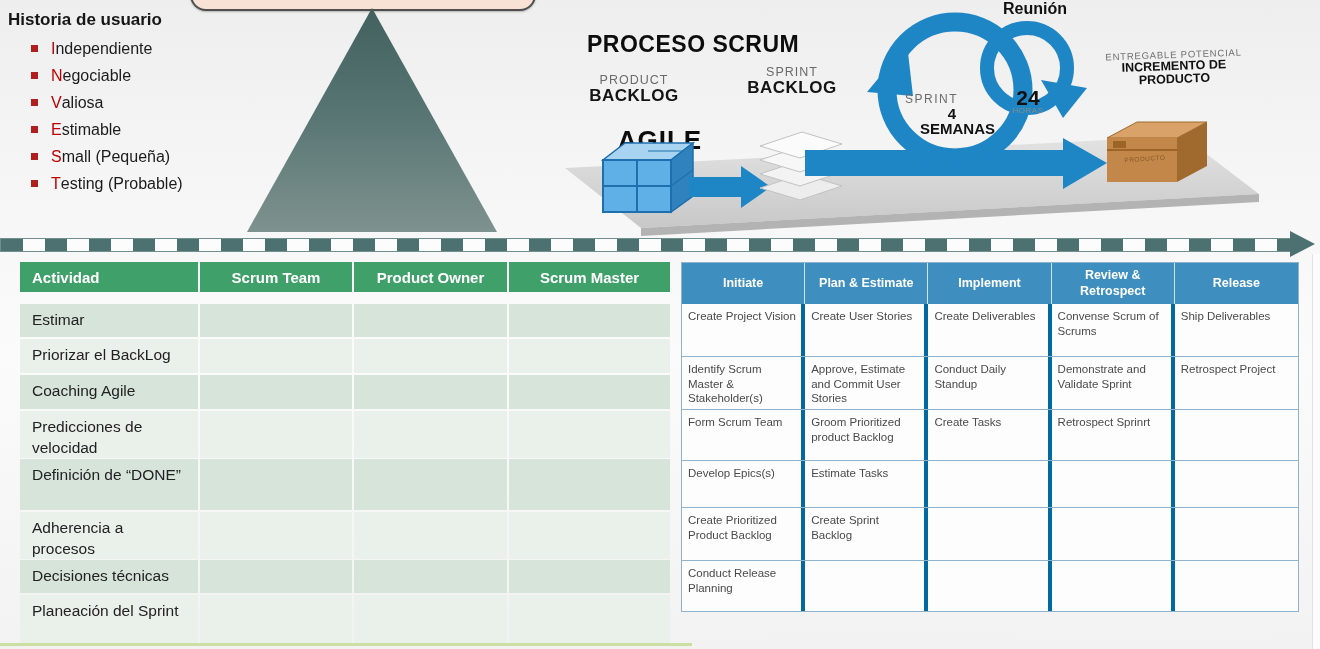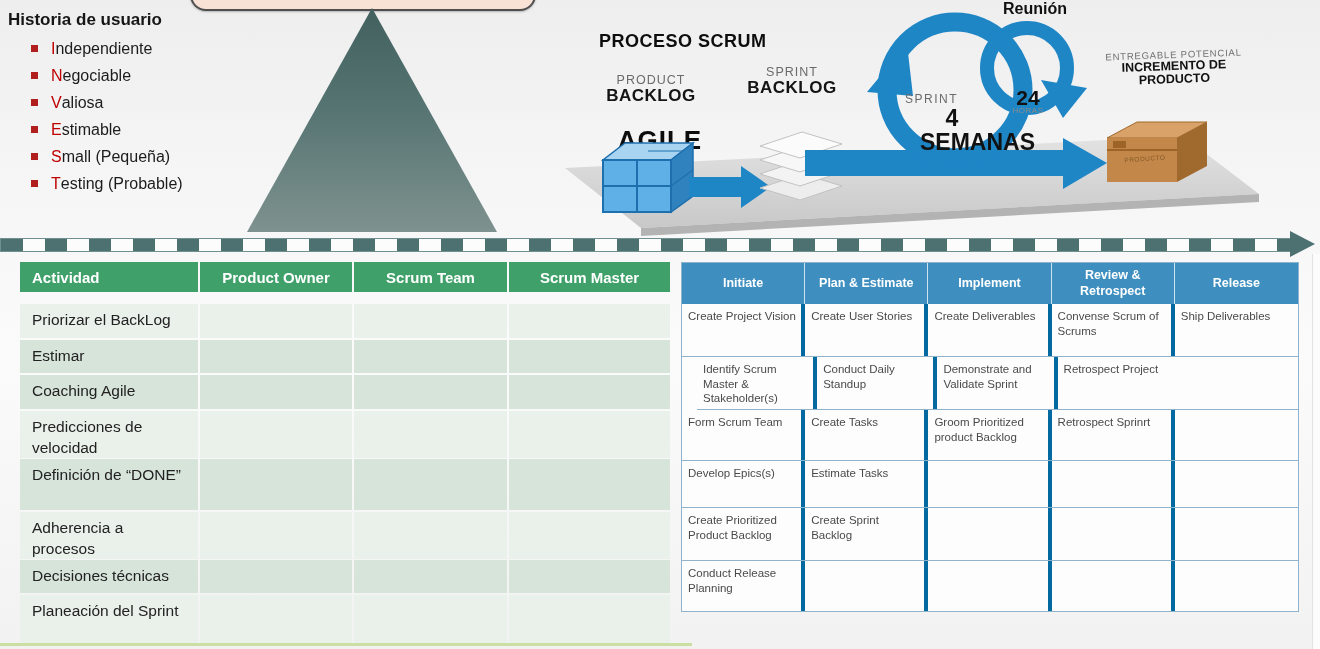--- a/index.html
+++ b/index.html
@@ -23,33 +23,33 @@
     background:linear-gradient(180deg,#41605e 0%,#567472 45%,#7e928f 100%);
     clip-path:polygon(50% 0,100% 100%,0 100%);
     filter:drop-shadow(2px 2px 2px rgba(0,0,0,.25));}
   .pyramid-label{position:absolute;left:0;right:0;top:125px;text-align:center;
     font-size:26px;font-weight:bold;color:#0c0c0c;letter-spacing:1px;}
 
   
   .diagram{position:absolute;left:555px;top:0;width:765px;height:236px;}
   .diagram svg{position:absolute;left:0;top:0;}
   .dg-label{position:absolute;line-height:1.05;}
-  .dg-title{left:44px;top:32px;font-size:18px;font-weight:bold;color:#0d0d0d;letter-spacing:.5px;}
+  .dg-title{left:32px;top:32px;font-size:23px;font-weight:bold;color:#0d0d0d;letter-spacing:.5px;}
   .stack-label{width:100px;text-align:center;}
   .stack-label .l1{font-size:12.5px;color:#6a6a6a;letter-spacing:1px;}
   .stack-label .l2{font-size:17px;font-weight:bold;color:#141414;letter-spacing:.5px;}
-  .pb-label{left:46px;top:74px;}
+  .pb-label{left:29px;top:74px;}
   .sb-label{left:187px;top:66px;}
   .reunion-label{left:448px;top:1px;font-size:16px;font-weight:bold;color:#111;}
   .daily-label{left:443px;top:55px;width:60px;text-align:center;margin-top:32px;}
   .daily-label .val{font-size:21px;font-weight:bold;color:#111;}
   .daily-label .unit{font-size:8px;color:#8a8a8a;letter-spacing:.5px;margin-top:-2px;}
   .sprint-label{left:324px;top:93px;width:105px;text-align:center;}
   .sprint-label .l1{font-size:12px;color:#6a6a6a;letter-spacing:1.5px;}
-  .sprint-label .l2{font-size:23px;font-weight:bold;color:#111;margin-left:41px;}
+  .sprint-label .l2{font-size:15px;font-weight:bold;color:#111;margin-left:41px;}
   .increment-label{left:530px;top:50px;width:178px;text-align:center;transform:rotate(-2deg);}
   .increment-label .l1{font-size:9.5px;color:#6e6e6e;letter-spacing:.8px;}
   .increment-label .l2{font-size:12.5px;font-weight:bold;color:#111;}
   .box-label{left:563px;top:156px;width:54px;text-align:center;font-size:6.5px;color:#7d5320;
     letter-spacing:.5px;transform:rotate(-4deg);opacity:.85;}
 
   
   .divider-band{position:absolute;left:0;top:238px;width:1290px;height:12px;
     background:repeating-linear-gradient(90deg,#4d7170 0 22px,#fcfcfc 22px 44px);
     border:1px solid #6f908f;}
@@ -200,33 +200,33 @@
     </div>
     <div class="dg-label box-label">PRODUCTO</div>
   </div>
 
   <div class="divider-band"></div>
   <div class="divider-head"></div>
 
   <div class="atable">
     <div class="ahead">
         <div class="ath">Actividad</div>
+        <div class="ath">Scrum Team</div>
         <div class="ath">Product Owner</div>
-        <div class="ath">Scrum Team</div>
         <div class="ath">Scrum Master</div>
       </div>
     <div style="display:flex;flex-direction:column;gap:2px;">
+        <div class="arow dark" style="height: 33px;">
+          <div class="acell label">Estimar</div>
+          <div class="acell"></div>
+          <div class="acell"></div>
+          <div class="acell"></div>
+        </div>
         <div class="arow light" style="height: 34px;">
           <div class="acell label">Priorizar el BackLog</div>
-          <div class="acell"></div>
-          <div class="acell"></div>
-          <div class="acell"></div>
-        </div>
-        <div class="arow dark" style="height: 33px;">
-          <div class="acell label">Estimar</div>
           <div class="acell"></div>
           <div class="acell"></div>
           <div class="acell"></div>
         </div>
         <div class="arow dark" style="height: 34px;">
           <div class="acell label">Coaching Agile</div>
           <div class="acell"></div>
           <div class="acell"></div>
           <div class="acell"></div>
         </div>
@@ -272,30 +272,31 @@
         <div class="pth">Release</div>
       </div>
     <div>
         <div class="prow" style="height: 52px;">
           <div class="pcell">Create Project Vision</div>
           <div class="pcell">Create User Stories</div>
           <div class="pcell">Create Deliverables</div>
           <div class="pcell">Convense Scrum of Scrums</div>
           <div class="pcell">Ship Deliverables</div>
         </div>
-        <div class="prow" style="height: 52px; margin-left: 15px;">
+        <div class="prow" style="height: 52px;">
           <div class="pcell">Identify Scrum Master &amp; Stakeholder(s)</div>
+          <div class="pcell">Approve, Estimate and Commit User Stories</div>
           <div class="pcell">Conduct Daily Standup</div>
           <div class="pcell">Demonstrate and Validate Sprint</div>
           <div class="pcell">Retrospect Project</div>
         </div>
         <div class="prow" style="height: 50px;">
           <div class="pcell">Form Scrum Team</div>
+          <div class="pcell">Groom Prioritized product Backlog</div>
           <div class="pcell">Create Tasks</div>
-          <div class="pcell">Groom Prioritized product Backlog</div>
           <div class="pcell">Retrospect Sprinrt</div>
           <div class="pcell"></div>
         </div>
         <div class="prow" style="height: 46px;">
           <div class="pcell">Develop Epics(s)</div>
           <div class="pcell">Estimate Tasks</div>
           <div class="pcell"></div>
           <div class="pcell"></div>
           <div class="pcell"></div>
         </div>

